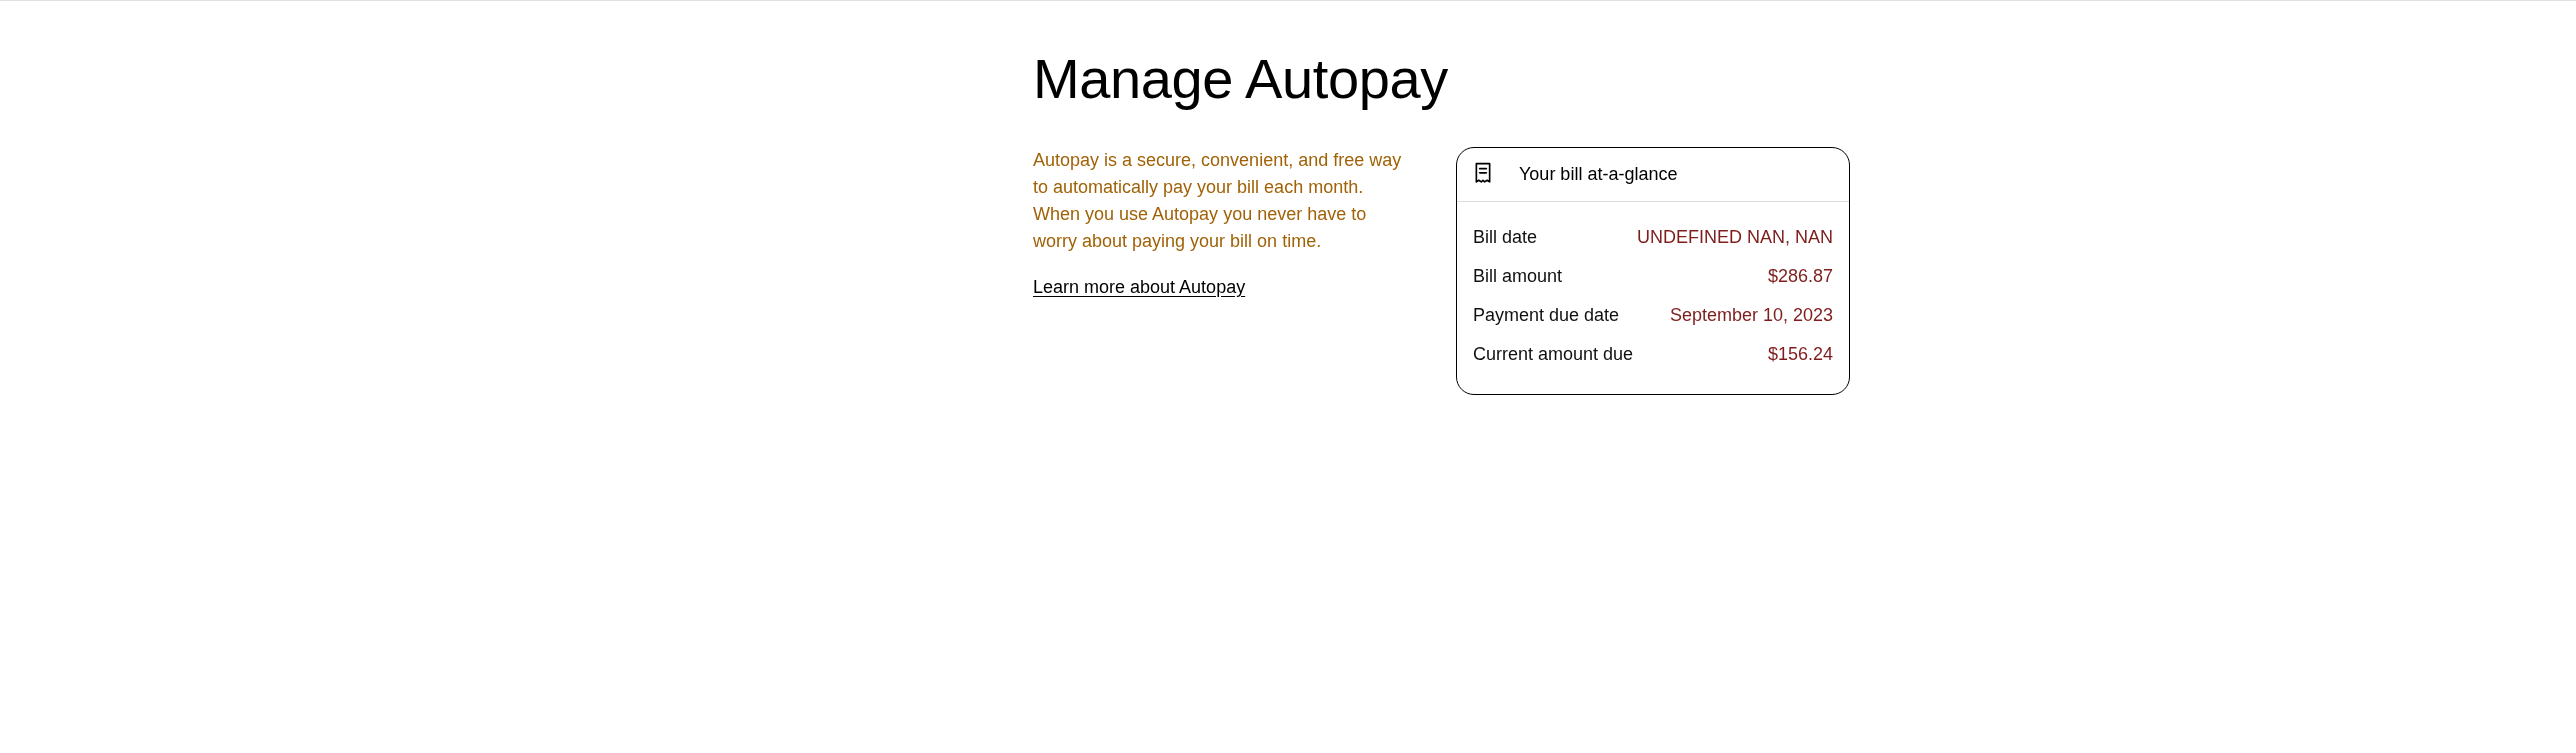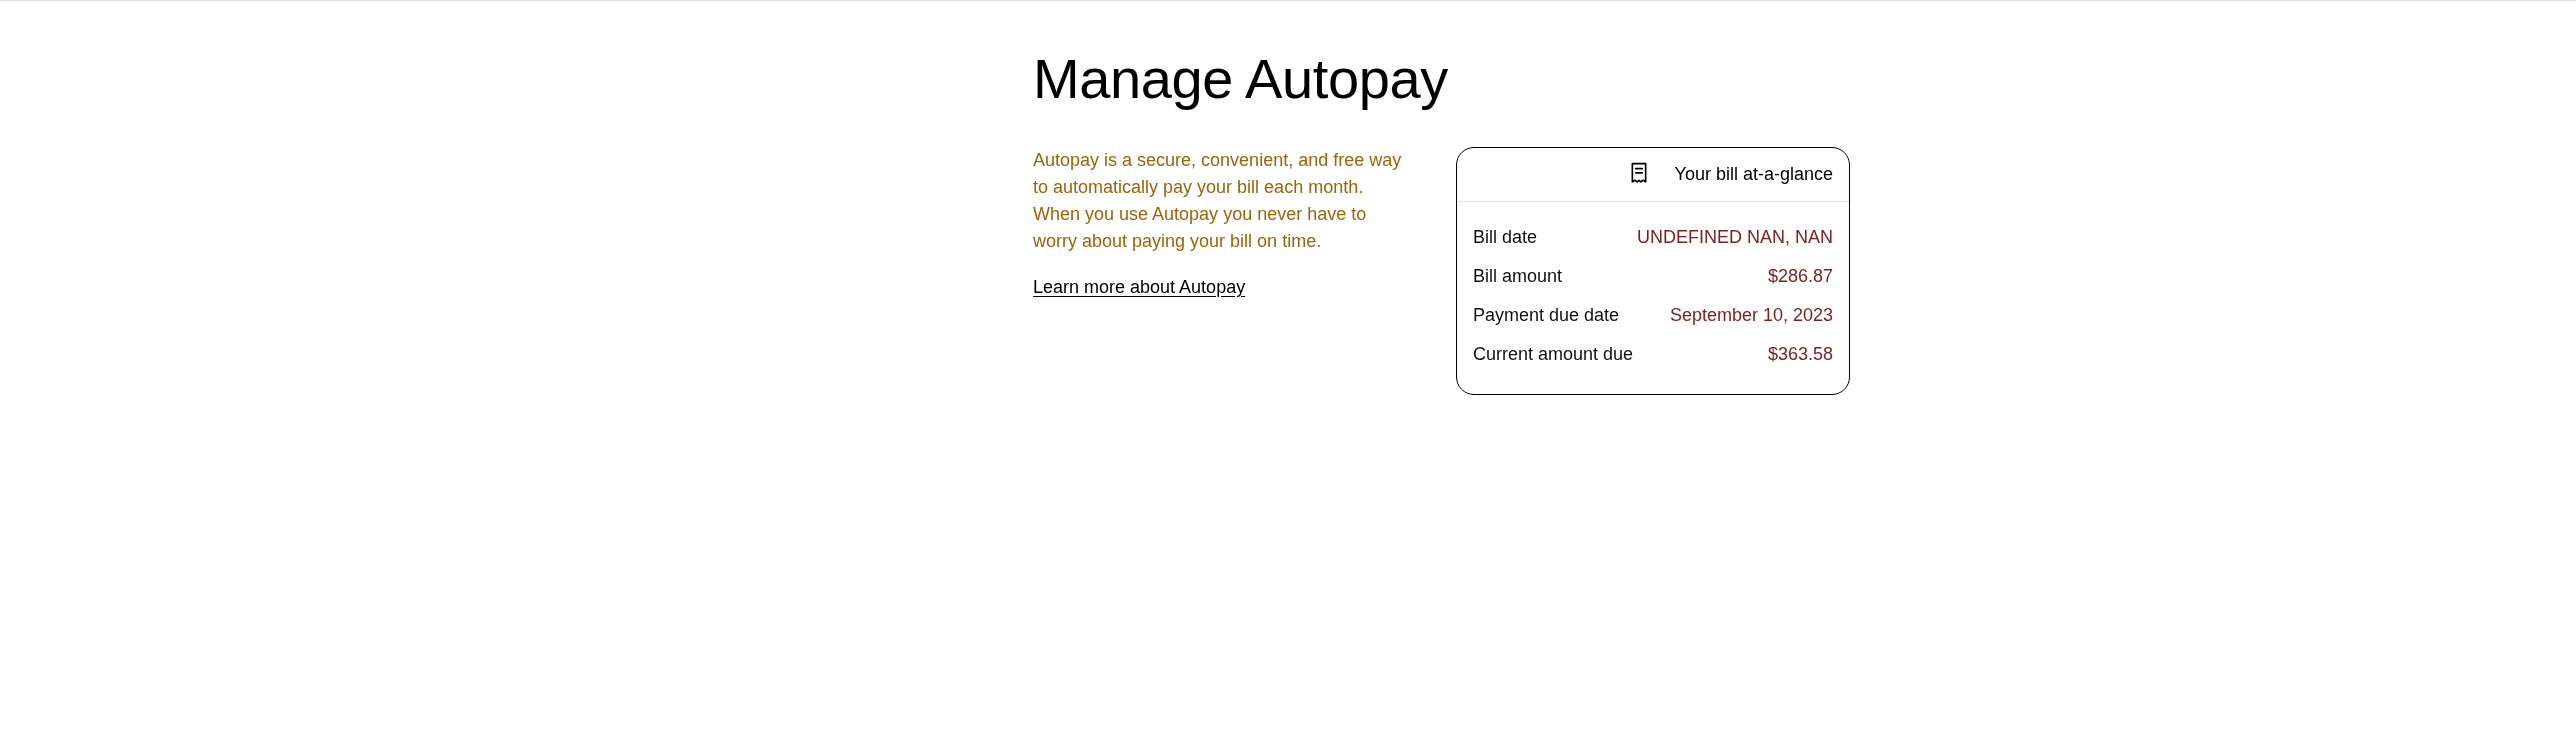--- a/index.html
+++ b/index.html
@@ -62,21 +62,20 @@
       border-radius: 18px;
       overflow: hidden;
     }
 
     .card-header {
       display: flex;
       align-items: center;
       gap: 26px;
       padding: 14.4px 16px;
       border-bottom: 0.9px solid #ddd;
-      justify-content: flex-end;
     }
 
     .card-header-title {
       font-size: 18px;
       font-weight: 400;
     }
 
     .card-body {
       padding: 16px 16px 20px 16px;
     }
@@ -134,19 +133,19 @@
         <div class="row">
           <span class="label">Bill amount</span>
           <span class="value">$286.87</span>
         </div>
         <div class="row">
           <span class="label">Payment due date</span>
           <span class="value">September 10, 2023</span>
         </div>
         <div class="row">
           <span class="label">Current amount due</span>
-          <span class="value">$363.58</span>
+          <span class="value">$156.24</span>
         </div>
       </div>
     </div>
   </div>
 </div>
 
 
 </body></html>

